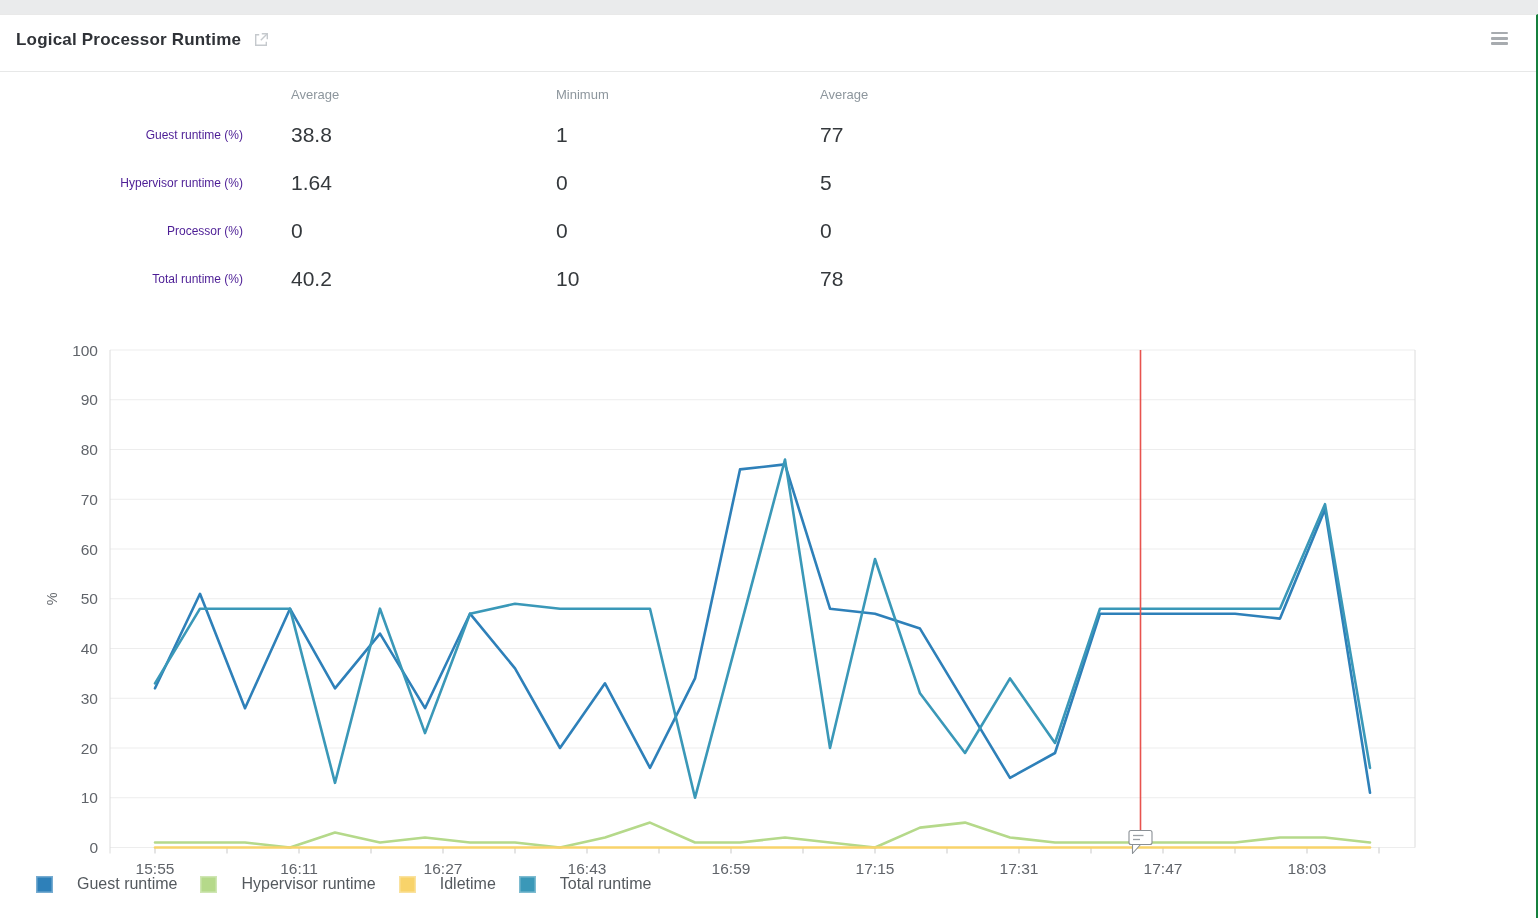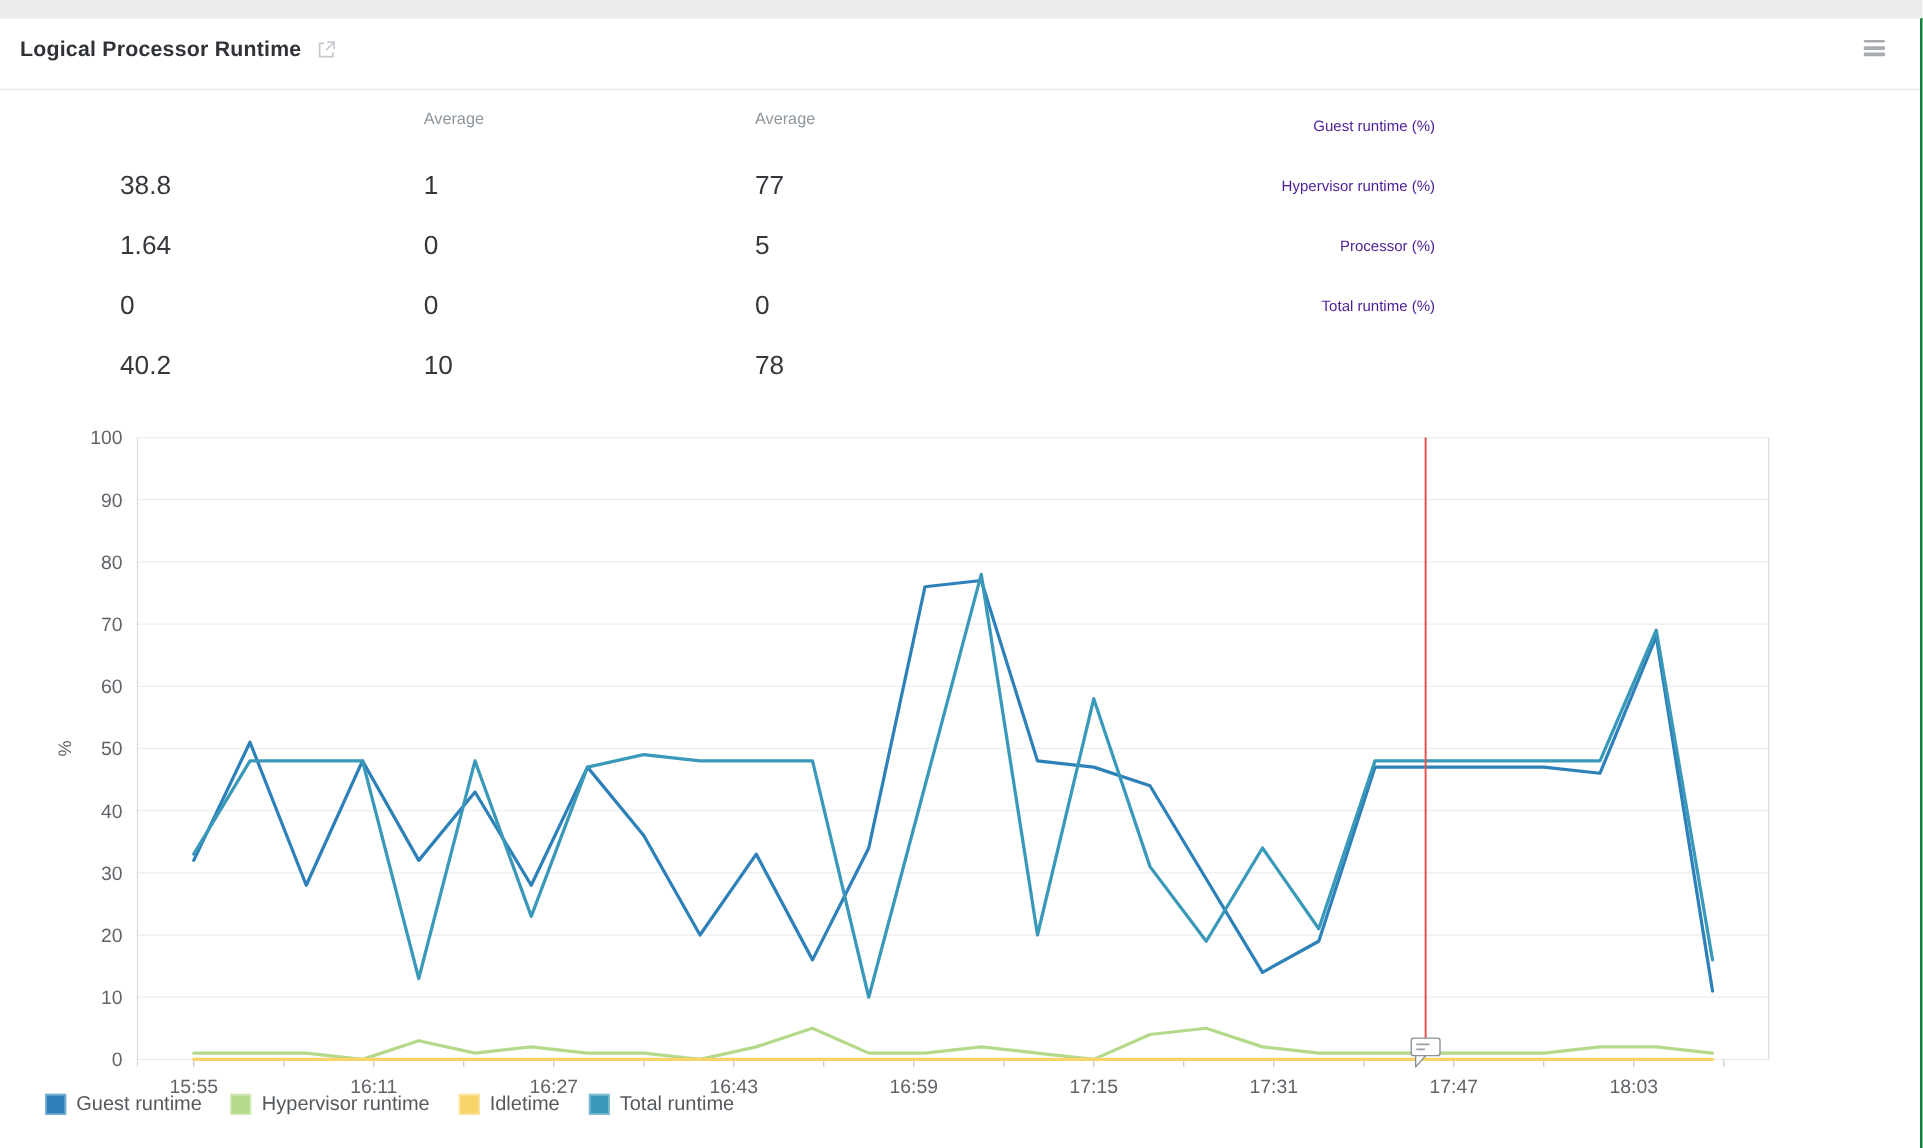--- a/index.html
+++ b/index.html
@@ -16,40 +16,40 @@
   
   .card-header{position:absolute;left:0;top:0;width:100%;height:56px;border-bottom:1px solid #e7e8e8;}
   .page-title{
     position:absolute;left:16px;top:15px;margin:0;
     font-size:17px;font-weight:600;color:#2f3237;letter-spacing:.2px;
   }
   .ext-link{position:absolute;left:254px;top:17px;width:15px;height:15px;cursor:pointer;}
   .menu-btn{position:absolute;right:28px;top:17px;width:17px;height:15px;cursor:pointer;}
   .menu-btn i{display:block;height:2.4px;background:#a7abaf;margin-bottom:2.8px;border-radius:1px;}
   
-  .stats{position:absolute;left:0;top:62px;width:1100px;padding-left:48px;}
+  .stats{position:absolute;left:0;top:62px;width:1100px;}
   .stats-grid{display:grid;grid-template-columns:243px 265px 264px auto;}
   .stats-grid .h{
     height:34px;display:flex;align-items:center;
     font-size:13px;color:#8d969d;padding-left:48px;
   }
   .stats-grid .rl{
     height:48px;display:flex;align-items:center;justify-content:flex-end;
     font-size:12px;color:#4c1d95;text-align:right;
   }
   .stats-grid .v{
     height:48px;display:flex;align-items:center;
     font-size:21px;color:#34383c;padding-left:48px;
   }
   
   #chartSvg{position:absolute;left:0;top:0;width:1538px;height:918px;pointer-events:none;}
   .legend{
     position:absolute;left:36px;top:860px;display:flex;align-items:center;gap:23px;
   }
-  .legend-item{display:flex;align-items:flex-start;gap:8px;cursor:pointer;}
+  .legend-item{display:flex;align-items:flex-end;gap:24px;cursor:pointer;}
   .legend-item .sw{
     width:17px;height:17px;display:inline-block;
     box-shadow:inset 0 0 0 1.5px rgba(255,255,255,.35);
   }
   .legend-item .lt{font-size:16px;color:#54595e;}
 </style>
 </head>
 <body>
 
 <div class="card">
@@ -67,20 +67,21 @@
         <i></i>
         <i></i>
         <i></i>
       </span>
   </div>
 
   <div class="stats">
     <div class="stats-grid">
       <div class="h"></div>
       <div class="h">Average</div>
+      <div class="h">Minimum</div>
       <div class="h">Average</div>
 
       <div class="rl">Guest runtime (%)</div>
       <div class="v">38.8</div>
       <div class="v">1</div>
       <div class="v">77</div>
 
       <div class="rl">Hypervisor runtime (%)</div>
       <div class="v">1.64</div>
       <div class="v">0</div>

